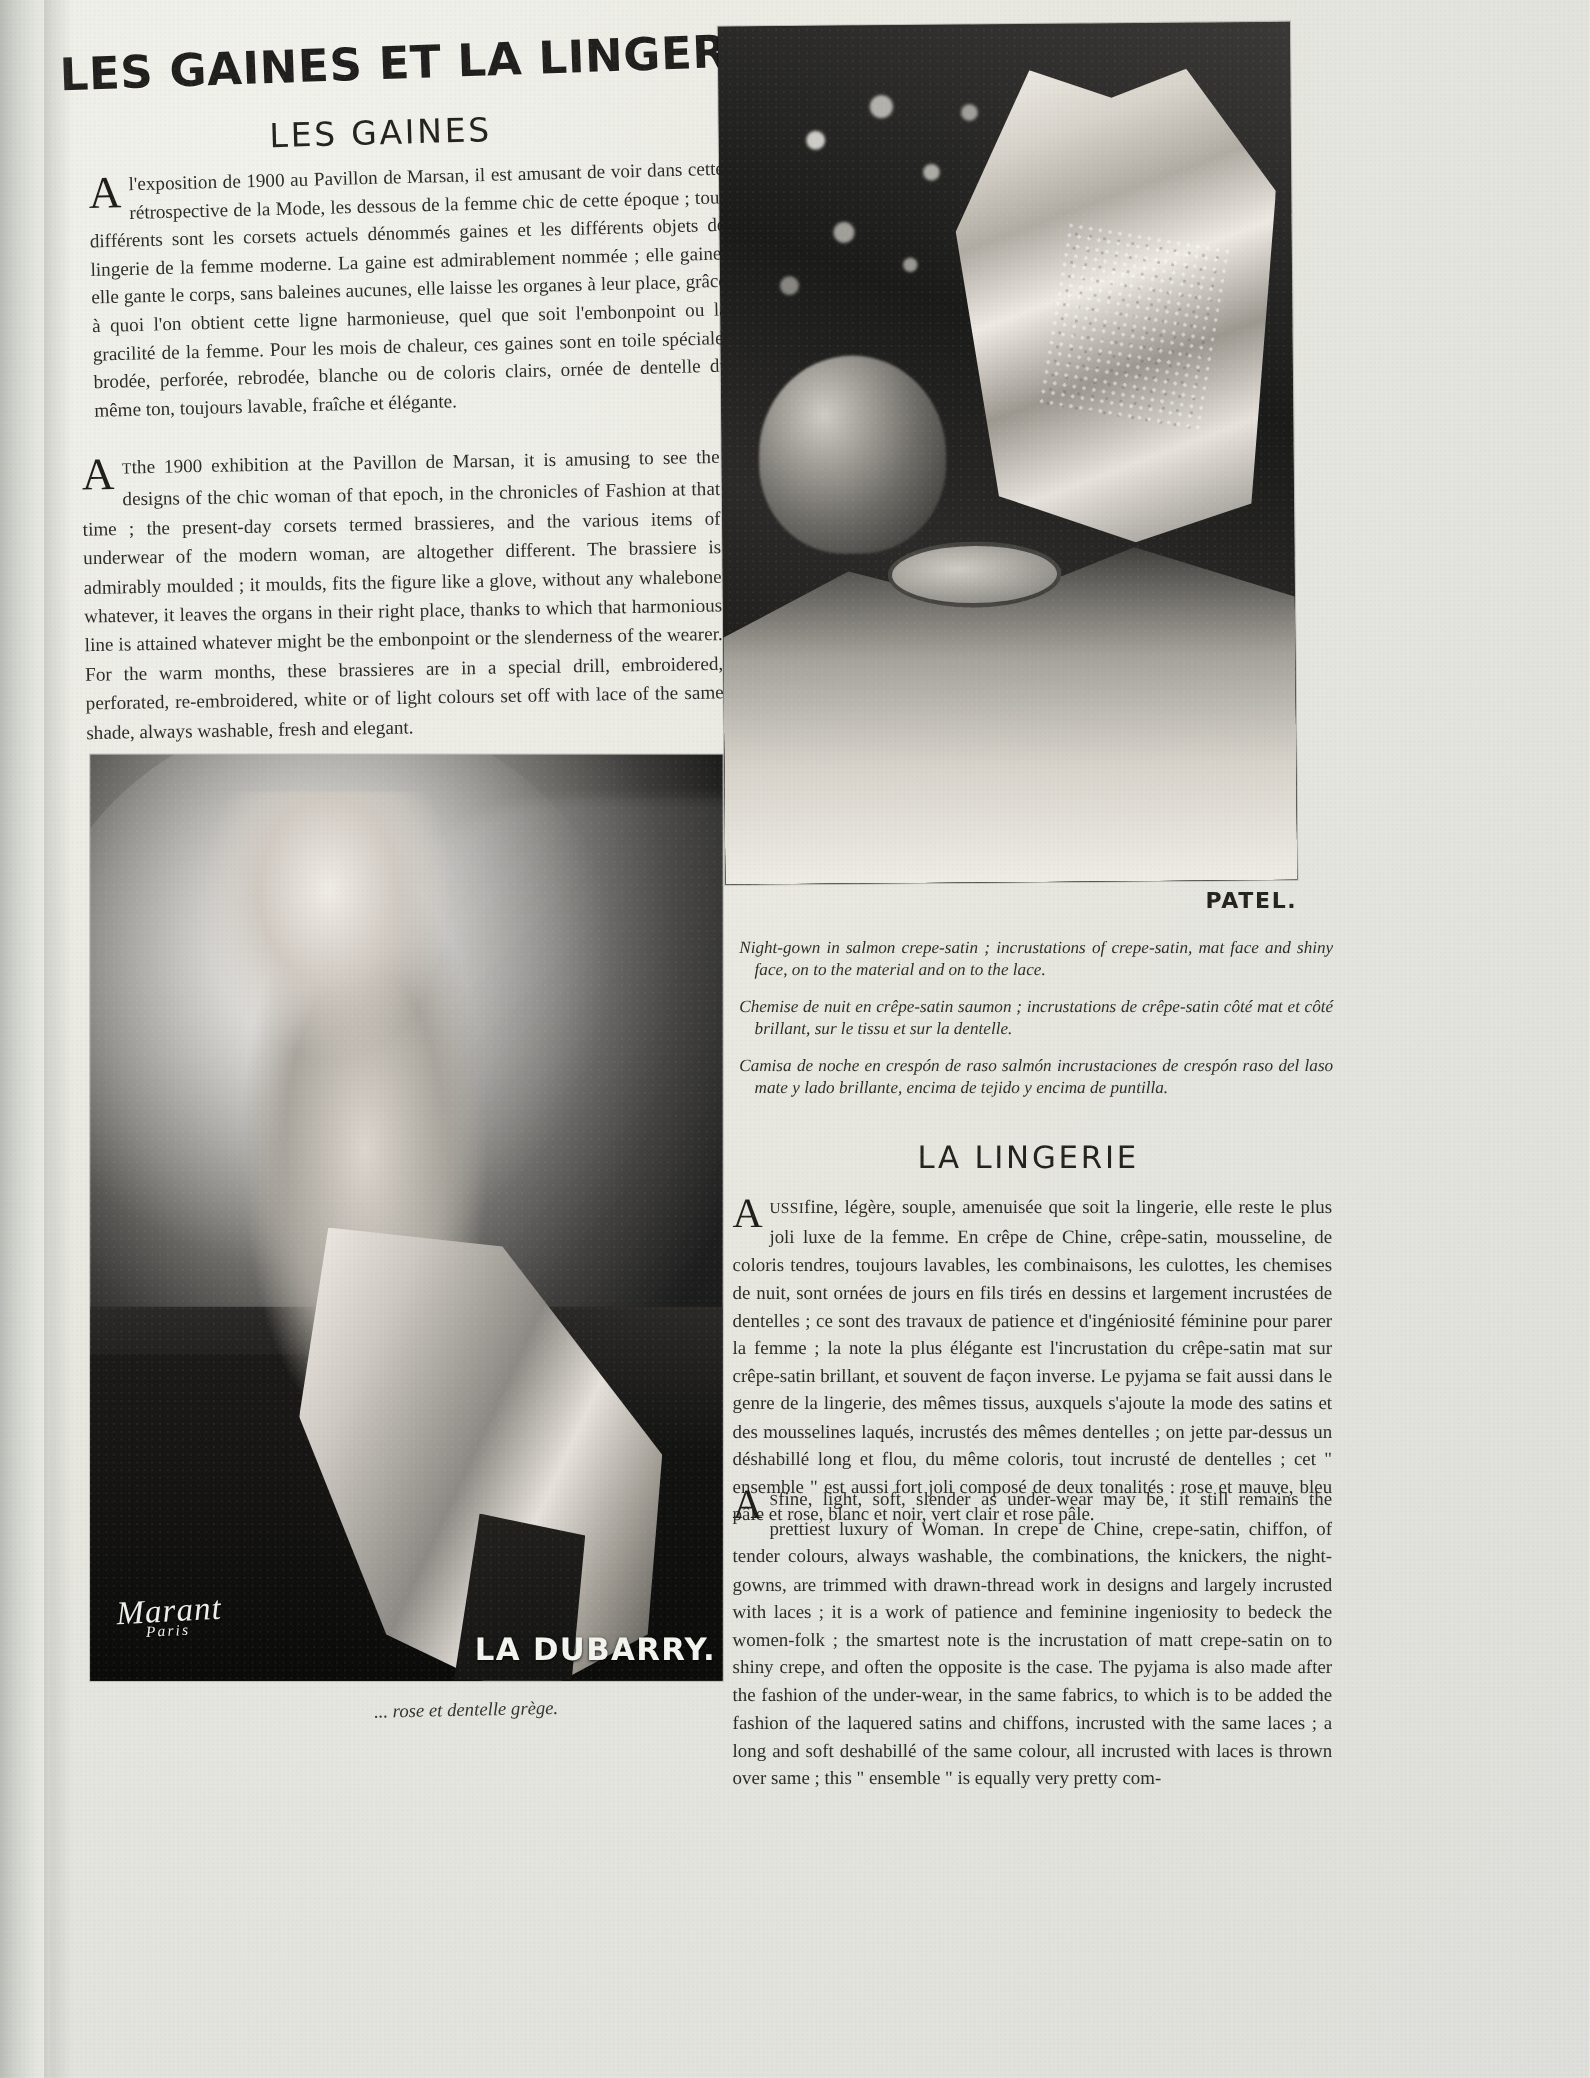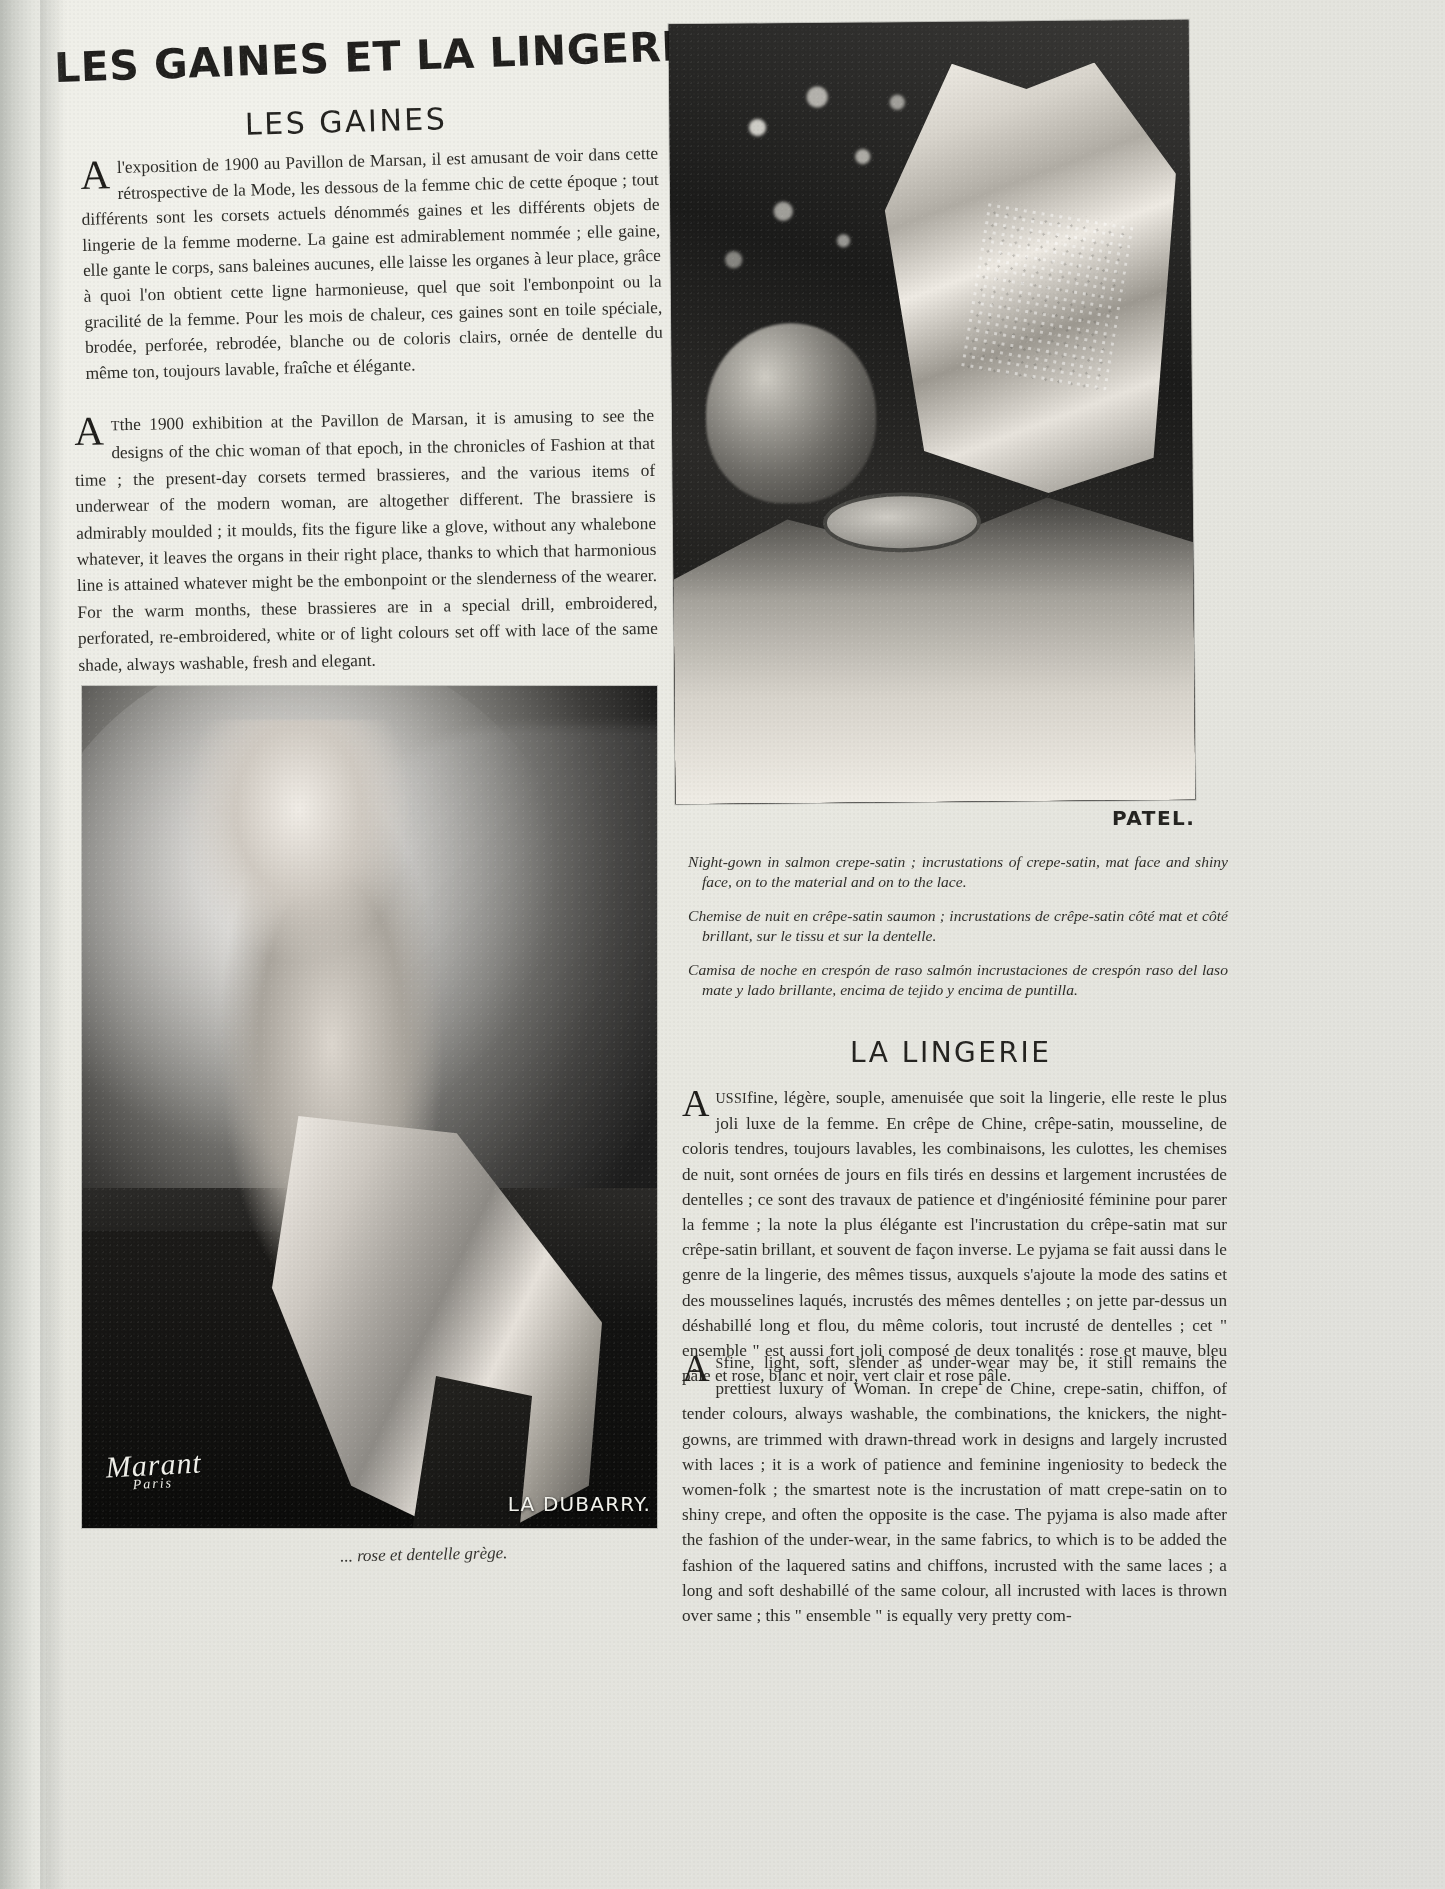--- a/index.html
+++ b/index.html
@@ -139,34 +139,34 @@
     font-size:30px;font-style:italic;letter-spacing:1px;
     text-shadow:0 1px 2px rgba(0,0,0,.8);
   }
   .sig-city{
     font-size:14px;font-style:italic;letter-spacing:2px;margin-top:-6px;margin-left:26px;
     text-shadow:0 1px 2px rgba(0,0,0,.8);
   }
   .cap-dubarry{
     position:absolute;right:6px;bottom:12px;z-index:4;
     font-family:"DejaVu Sans",sans-serif;
-    font-weight:normal;font-size:20px;letter-spacing:1.2px;
+    font-weight:bold;font-size:28px;letter-spacing:1.2px;
     color:#f4f4ee;
     text-shadow:0 1px 3px rgba(0,0,0,.9);
   }
   .cap-dubarry-sub{
     position:absolute;left:300px;top:1543px;z-index:4;width:340px;
     font-family:"Liberation Serif",serif;
     font-style:italic;font-size:17px;color:#33322e;
     transform:rotate(-1.2deg);
   }
 
   
   .col-right{
-    position:absolute;left:672px;top:0;width:560px;height:1851px;z-index:3;
+    position:absolute;left:656px;top:0;width:560px;height:1851px;z-index:3;
   }
   .photo-patel{
     position:absolute;left:0px;top:22px;width:520px;height:780px;
     background:
       radial-gradient(ellipse 60% 45% at 66% 28%, #e3e1db 0%, #a9a7a1 35%, #5c5b57 66%, #262625 88%, #101010 100%);
     box-shadow:0 0 0 1px rgba(0,0,0,.2);
     overflow:hidden;
     transform:rotate(-0.5deg);
   }
   .pt-dark{

